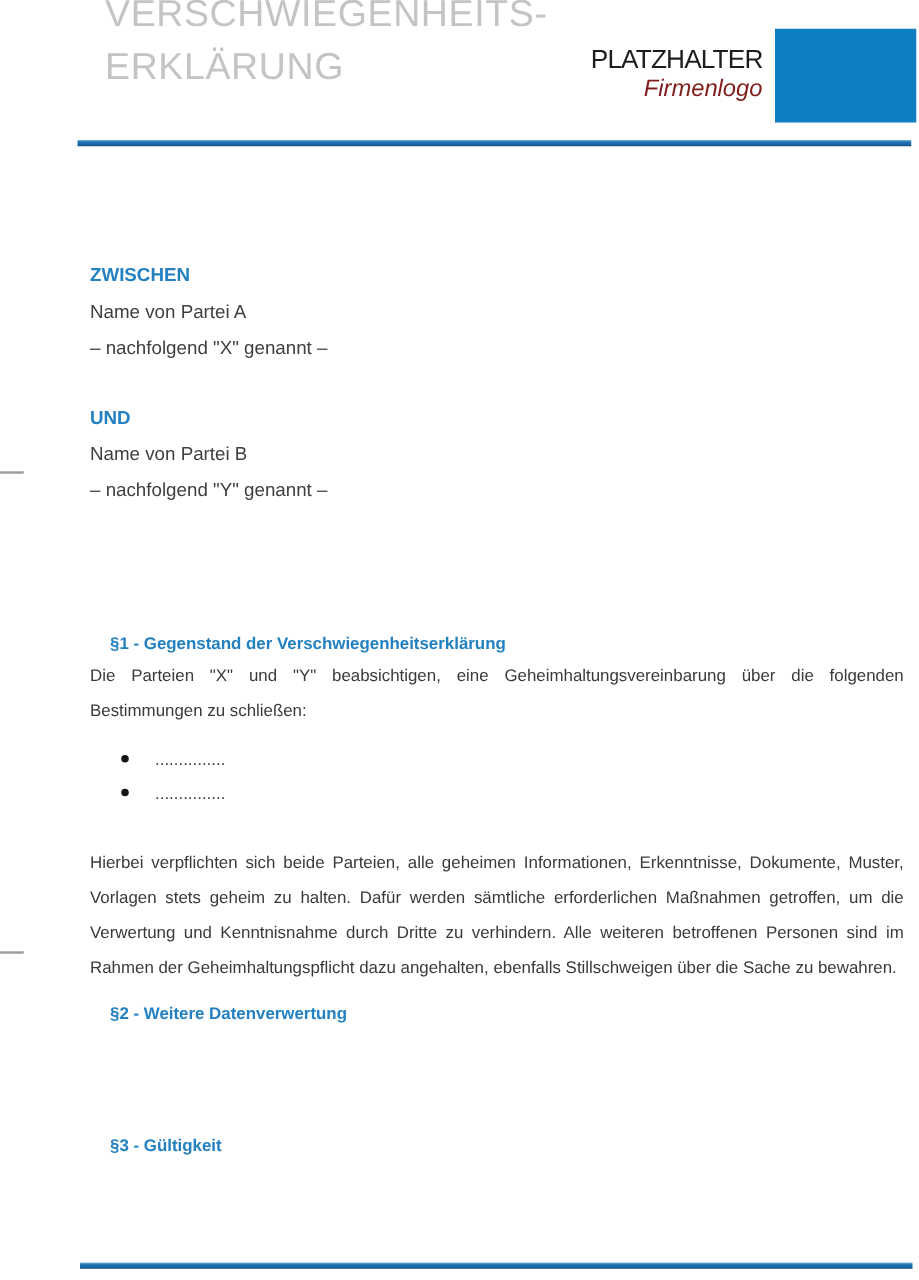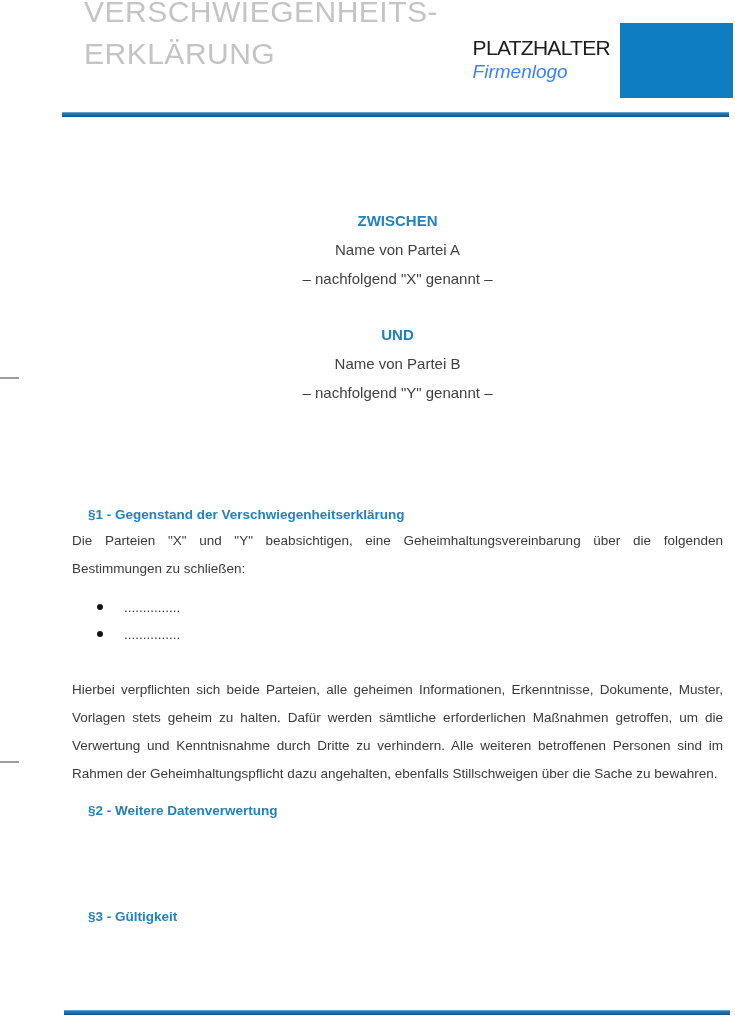--- a/index.html
+++ b/index.html
@@ -9,33 +9,33 @@
     --body-text:#3a3a3a;
   }
   html,body{margin:0;padding:0;background:#fff;}
   .page{
     position:relative;width:735px;height:1024px;background:#ffffff;
     font-family:"Liberation Sans", sans-serif;overflow:hidden;color:var(--body-text);
   }
   
   .doc-title{position:absolute;left:84px;top:-9px;font-size:30px;line-height:42px;
     color:var(--title-gray);font-weight:400;letter-spacing:.5px;white-space:nowrap;}
-  .logo-text{position:absolute;right:125px;top:36px;}
+  .logo-text{position:absolute;right:125px;top:36px;text-align:right;}
   .logo-name{font-size:21px;line-height:24px;color:#1d1d1d;letter-spacing:-.7px;white-space:nowrap;}
-  .logo-sub{font-size:19px;line-height:23px;font-style:italic;color:#3b82f6;white-space:nowrap;}
+  .logo-sub{font-size:19px;line-height:23px;font-style:italic;color:#7f1d1d;white-space:nowrap;}
   .logo-square{position:absolute;left:620px;top:23px;width:113px;height:75px;background:var(--accent-blue);}
   .rule{position:absolute;height:5px;
     background:linear-gradient(180deg,#7db8de 0%,#2277b6 30%,#1b66a0 70%,#134e7b 100%);}
   .rule-top{left:62px;top:112px;width:667px;}
   .rule-bottom{left:64px;top:1010px;width:666px;}
   .fold{position:absolute;left:0;width:19px;height:2px;background:#9e9e9e;}
   .fold-1{top:377px;}
   .fold-2{top:761px;}
   
-  .parties{position:absolute;left:72px;top:206px;width:651px;text-align:center;
+  .parties{position:absolute;left:72px;top:206px;width:651px;
     font-size:15px;line-height:29px;color:#3f3f3f;}
   .label-blue{color:var(--heading-blue);font-weight:bold;}
   .group-gap{height:27px;}
   
   .content{position:absolute;left:72px;width:651px;font-size:13.5px;color:var(--body-text);}
   .sec-heading{color:var(--heading-blue);font-weight:bold;
     font-size:13.5px;line-height:18px;margin-left:16px;}
   .just{text-align:justify;line-height:28px;margin:0;}
   .bullets{list-style:none;margin:0;padding:0;line-height:27px;}
   .bullets li{position:relative;padding-left:52px;}

